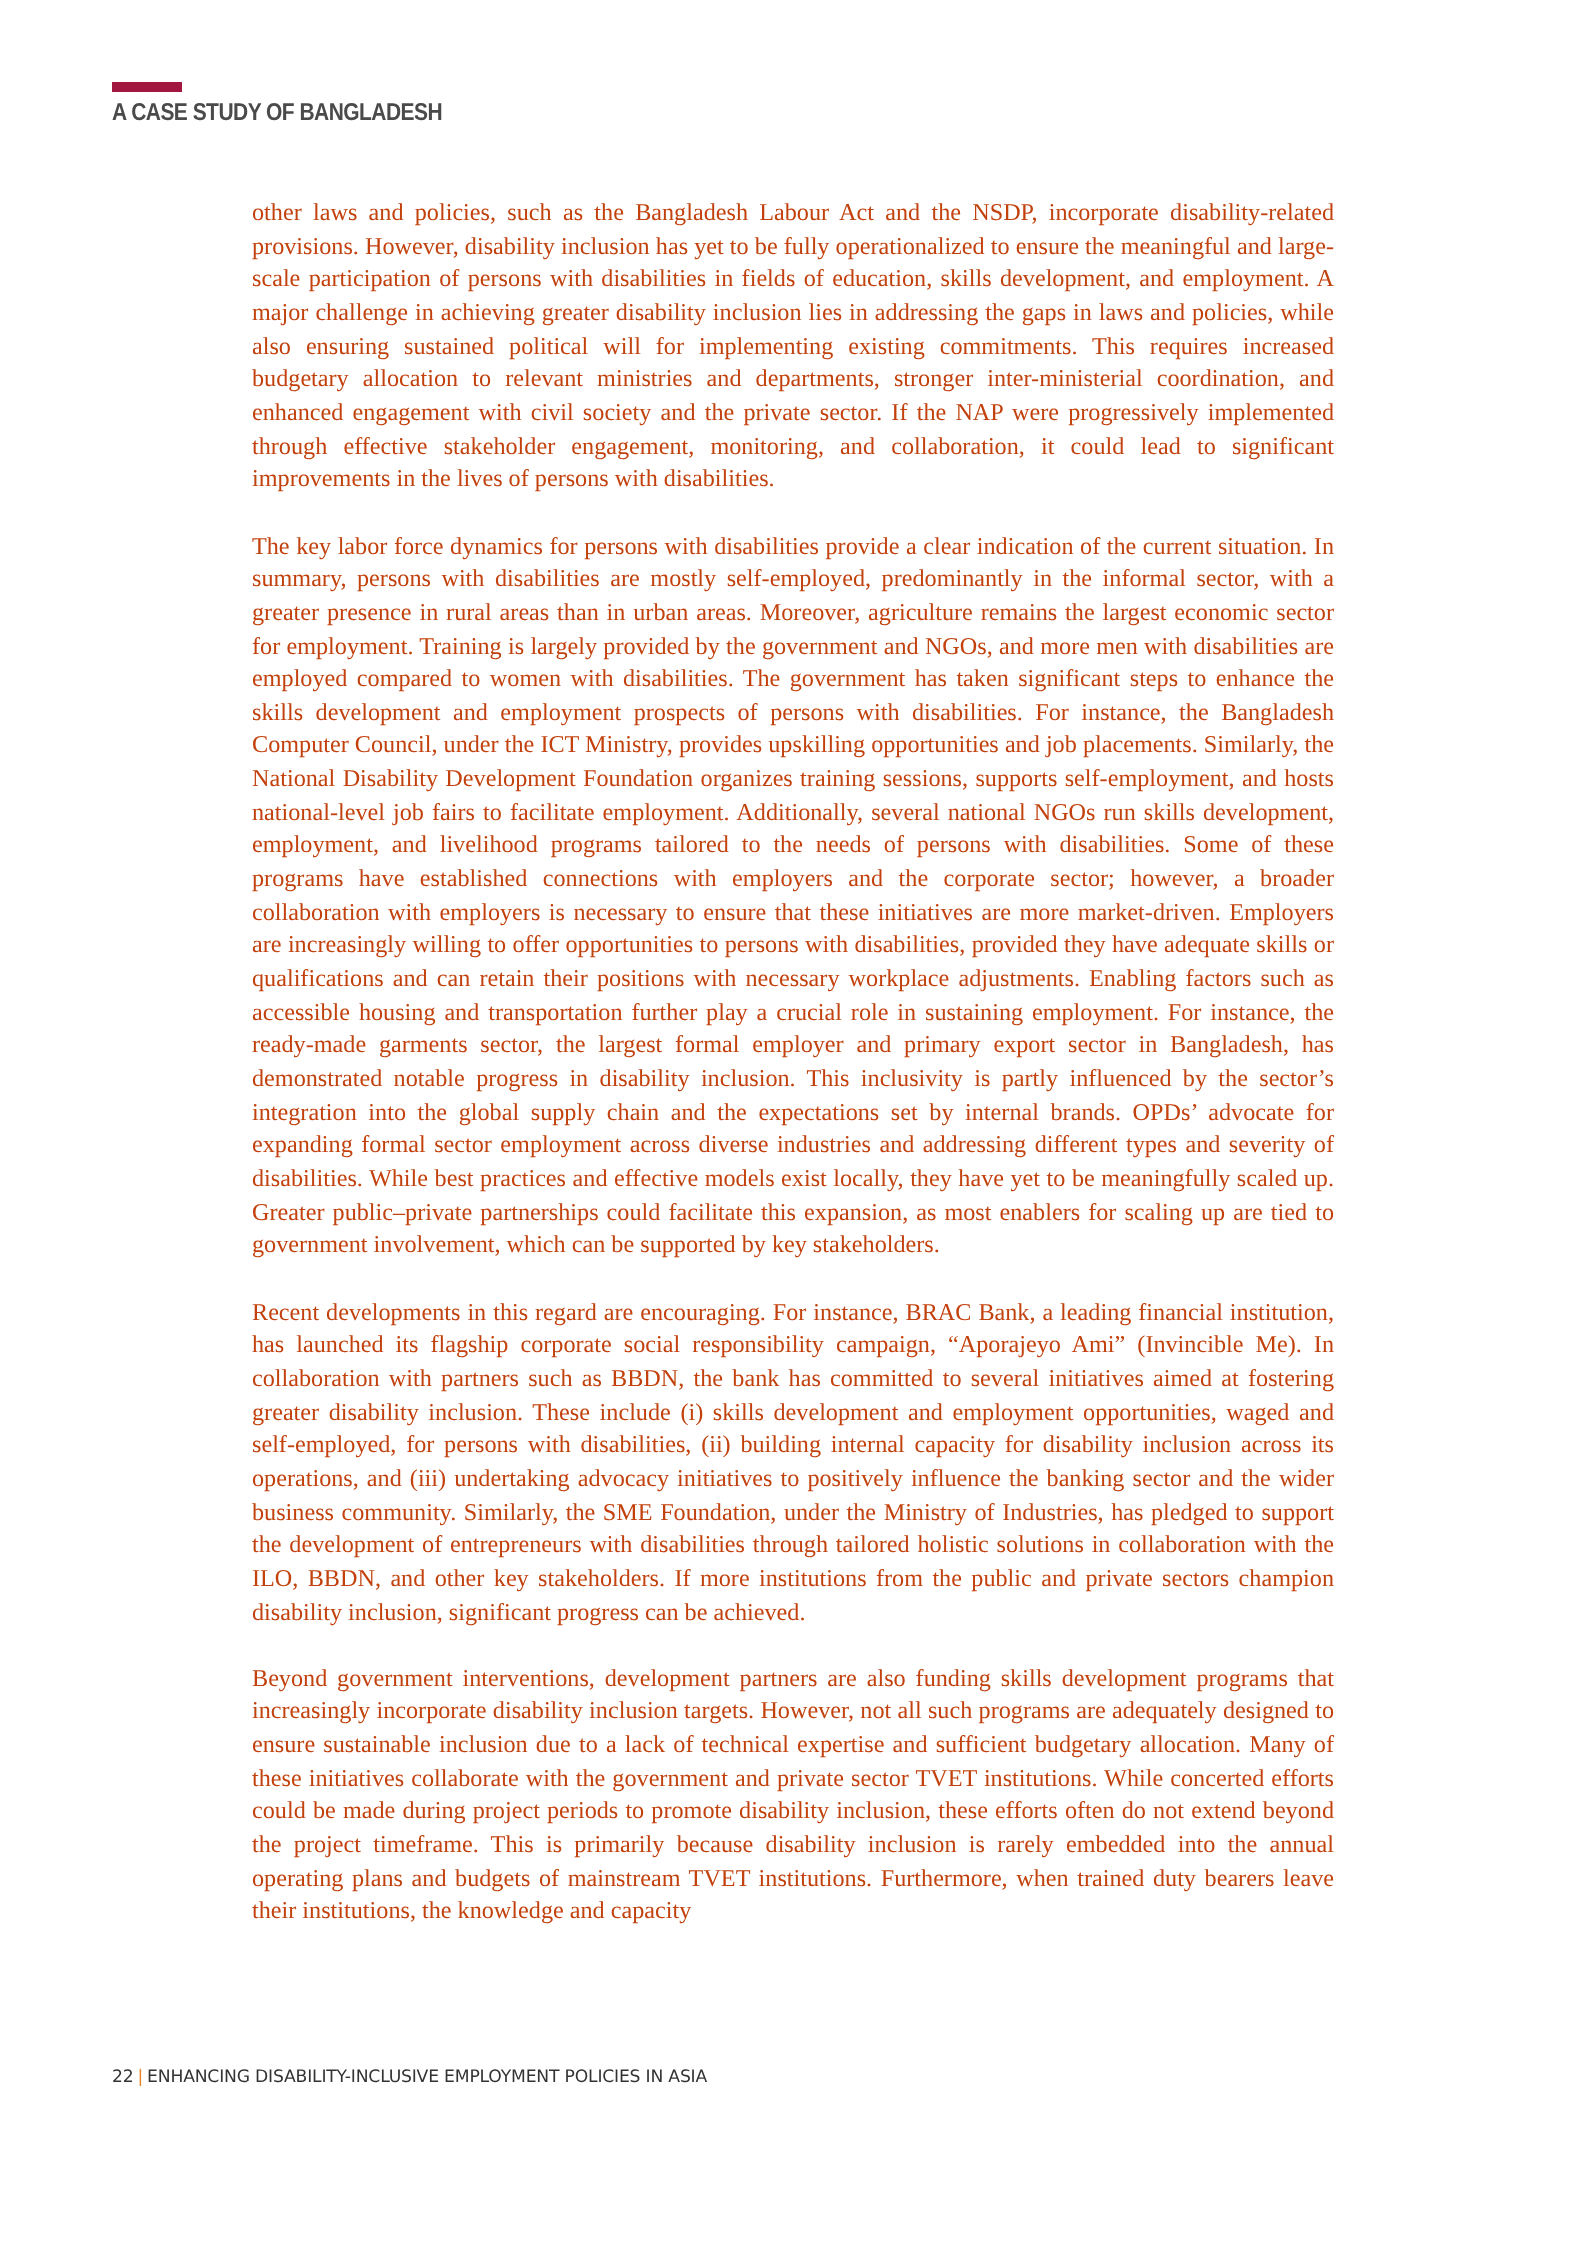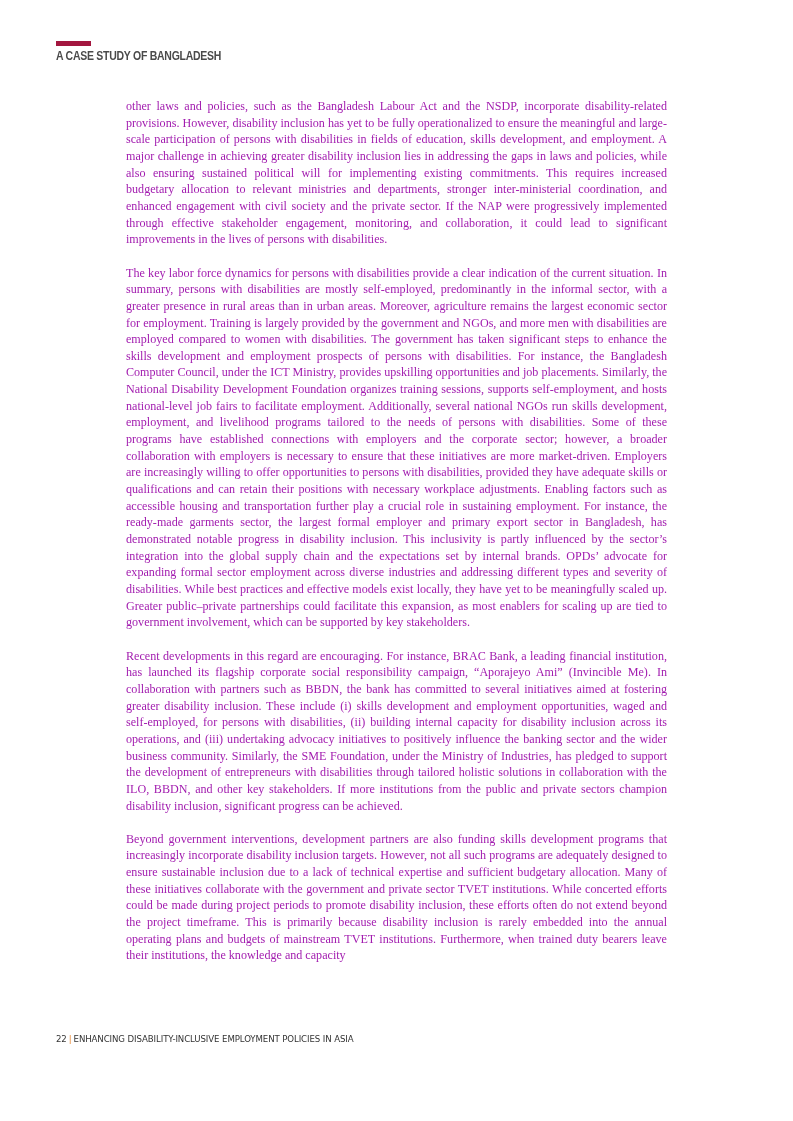--- a/index.html
+++ b/index.html
@@ -1,19 +1,19 @@
 <!DOCTYPE html>
 <html><head>
 <meta charset="utf-8">
 <style>
   html, body { margin: 0; padding: 0; background: #ffffff; }
   body { width: 793px; height: 1121px; position: relative; overflow: hidden; }
   .accent-bar { position: absolute; left: 56px; top: 41px; width: 35px; height: 5px; background: #a3163f; }
   .running-header { position: absolute; left: 56px; top: 49px; font-family: "Liberation Sans", sans-serif; font-weight: bold; font-size: 12.2px; color: #4a4a4a; letter-spacing: -0.3px; transform: scaleX(0.86); transform-origin: left top; white-space: nowrap; }
-  .body-text { position: absolute; left: 126px; top: 98px; width: 541px; font-family: "Liberation Serif", serif; font-size: 12.1px; line-height: 16.65px; color: #a21caf; }
+  .body-text { position: absolute; left: 126px; top: 98px; width: 541px; font-family: "Liberation Serif", serif; font-size: 12.1px; line-height: 16.65px; color: #c2410c; }
   .body-text p { margin: 0 0 16.65px 0; text-align: justify; hyphens: none; }
   .footer { position: absolute; left: 56px; top: 1034px; font-family: "DejaVu Sans", sans-serif; font-size: 8.6px; color: #333333; white-space: nowrap; letter-spacing: -0.1px; }
   .footer .sep { color: #e8822b; margin: 0 2px; }
 </style>
 </head>
 <body>
 
 <div class="accent-bar"></div>
 <div class="running-header">A CASE STUDY OF BANGLADESH</div>
 

